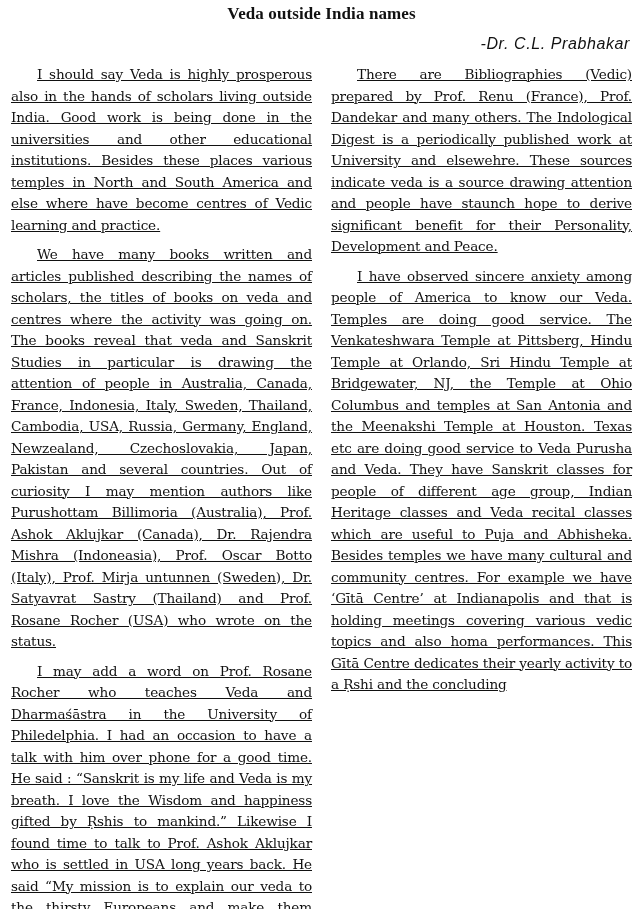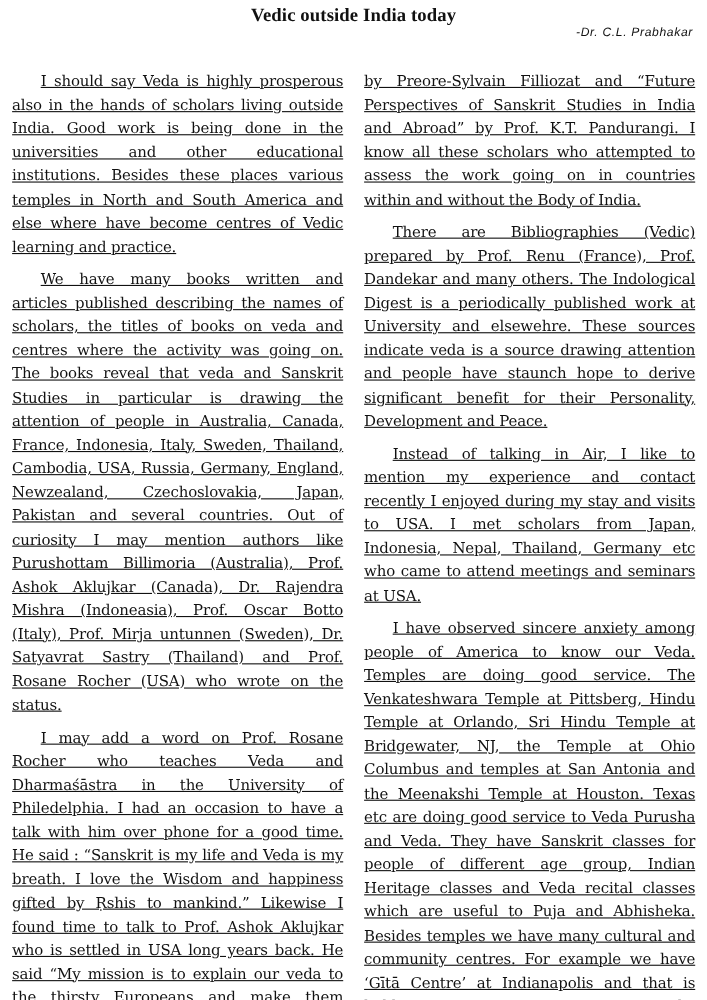--- a/index.html
+++ b/index.html
@@ -21,25 +21,25 @@
     left: 0;
     width: 643px;
     text-align: center;
     font-family: "Liberation Serif", "DejaVu Serif", serif;
     font-weight: bold;
     font-size: 17px;
     letter-spacing: 0.1px;
   }
   .byline {
     position: absolute;
-    top: 24px;
+    top: 35px;
     right: 13px;
     font-family: "Liberation Sans", "DejaVu Sans", sans-serif;
     font-style: italic;
-    font-size: 11px;
+    font-size: 16px;
     letter-spacing: 0.6px;
   }
   .column {
     position: absolute;
     top: 64px;
     width: 301px;
     font-size: 13.6px;
     line-height: 21.5px;
     text-align: justify;
     font-family: "DejaVu Serif", serif;
@@ -51,28 +51,26 @@
     margin: 0 0 8px 0;
     text-indent: 26px;
     hyphens: none;
     text-decoration: underline;
   }
   .para.cont { text-indent: 0; }
 </style>
 </head>
 <body>
 
-<div class="title">Vedic outside India today</div>
+<div class="title">Veda outside India names</div>
 <div class="byline">-Dr. C.L. Prabhakar</div>
 
 <div class="column col-left">
   <p class="para">I should say Veda is highly prosperous also in the hands of scholars living outside India. Good work is being done in the universities and other educational institutions. Besides these places various temples in North and South America and else where have become centres of Vedic learning and practice.</p>
   <p class="para">We have many books written and articles published describing the names of scholars, the titles of books on veda and centres where the activity was going on. The books reveal that veda and Sanskrit Studies in particular is drawing the attention of people in Australia, Canada, France, Indonesia, Italy, Sweden, Thailand, Cambodia, USA, Russia, Germany, England, Newzealand, Czechoslovakia, Japan, Pakistan and several countries. Out of curiosity I may mention authors like Purushottam Billimoria (Australia), Prof. Ashok Aklujkar (Canada), Dr. Rajendra Mishra (Indoneasia), Prof. Oscar Botto (Italy), Prof. Mirja untunnen (Sweden), Dr. Satyavrat Sastry (Thailand) and Prof. Rosane Rocher (USA) who wrote on the status.</p>
   <p class="para">I may add a word on Prof. Rosane Rocher who teaches Veda and Dharmaśāstra in the University of Philedelphia. I had an occasion to have a talk with him over phone for a good time. He said : “Sanskrit is my life and Veda is my breath. I love the Wisdom and happiness gifted by Ṛshis to mankind.” Likewise I found time to talk to Prof. Ashok Aklujkar who is settled in USA long years back. He said “My mission is to explain our veda to the thirsty Europeans and make them elevated in their spirits.”</p>
 
 </div>
 
 <div class="column col-right">
-  <p class="para cont">by Preore-Sylvain Filliozat and “Future Perspectives of Sanskrit Studies in India and Abroad” by Prof. K.T. Pandurangi. I know all these scholars who attempted to assess the work going on in countries within and without the Body of India.</p>
   <p class="para">There are Bibliographies (Vedic) prepared by Prof. Renu (France), Prof. Dandekar and many others. The Indological Digest is a periodically published work at University and elsewehre. These sources indicate veda is a source drawing attention and people have staunch hope to derive significant benefit for their Personality, Development and Peace.</p>
-  <p class="para">Instead of talking in Air, I like to mention my experience and contact recently I enjoyed during my stay and visits to USA. I met scholars from Japan, Indonesia, Nepal, Thailand, Germany etc who came to attend meetings and seminars at USA.</p>
   <p class="para">I have observed sincere anxiety among people of America to know our Veda. Temples are doing good service. The Venkateshwara Temple at Pittsberg, Hindu Temple at Orlando, Sri Hindu Temple at Bridgewater, NJ, the Temple at Ohio Columbus and temples at San Antonia and the Meenakshi Temple at Houston. Texas etc are doing good service to Veda Purusha and Veda. They have Sanskrit classes for people of different age group, Indian Heritage classes and Veda recital classes which are useful to Puja and Abhisheka. Besides temples we have many cultural and community centres. For example we have ‘Gītā Centre’ at Indianapolis and that is holding meetings covering various vedic topics and also homa performances. This Gītā Centre dedicates their yearly activity to a Ṛshi and the concluding</p>
 </div>
 
 </body></html>

